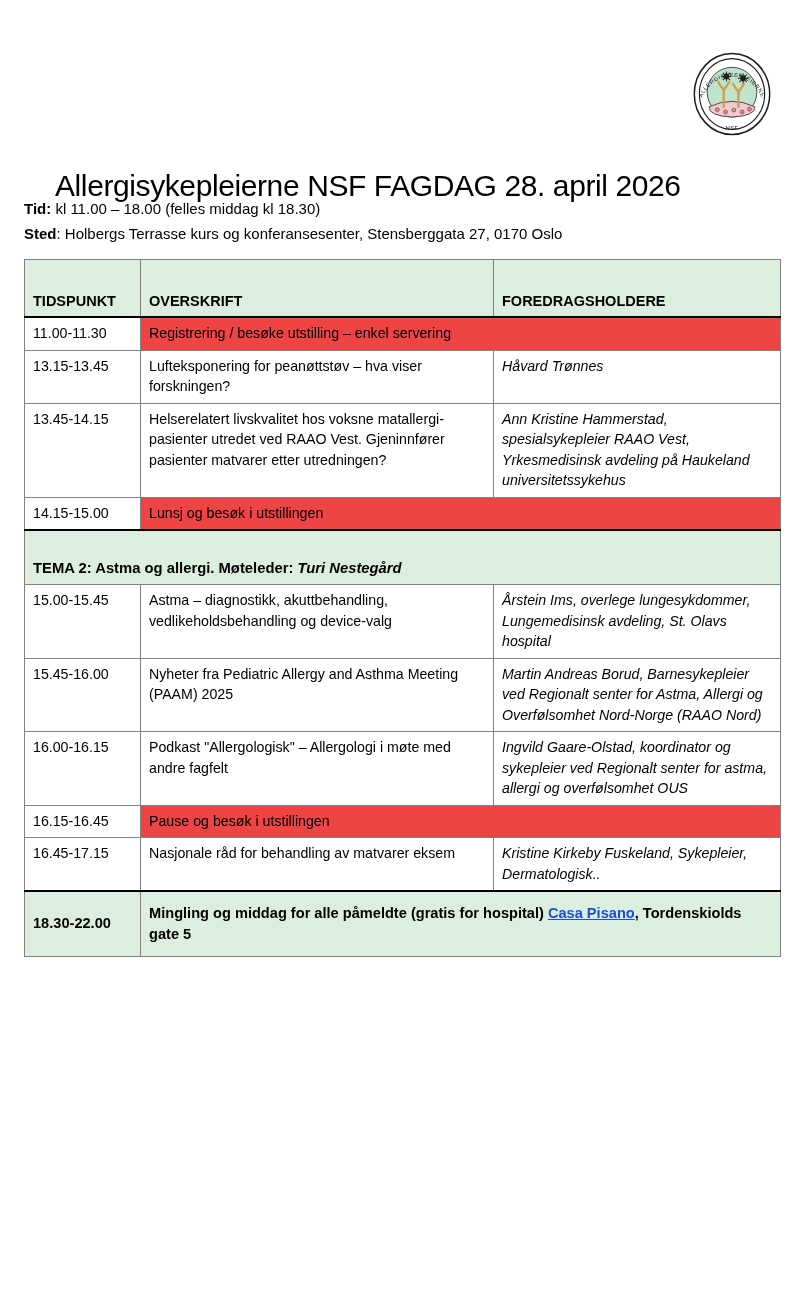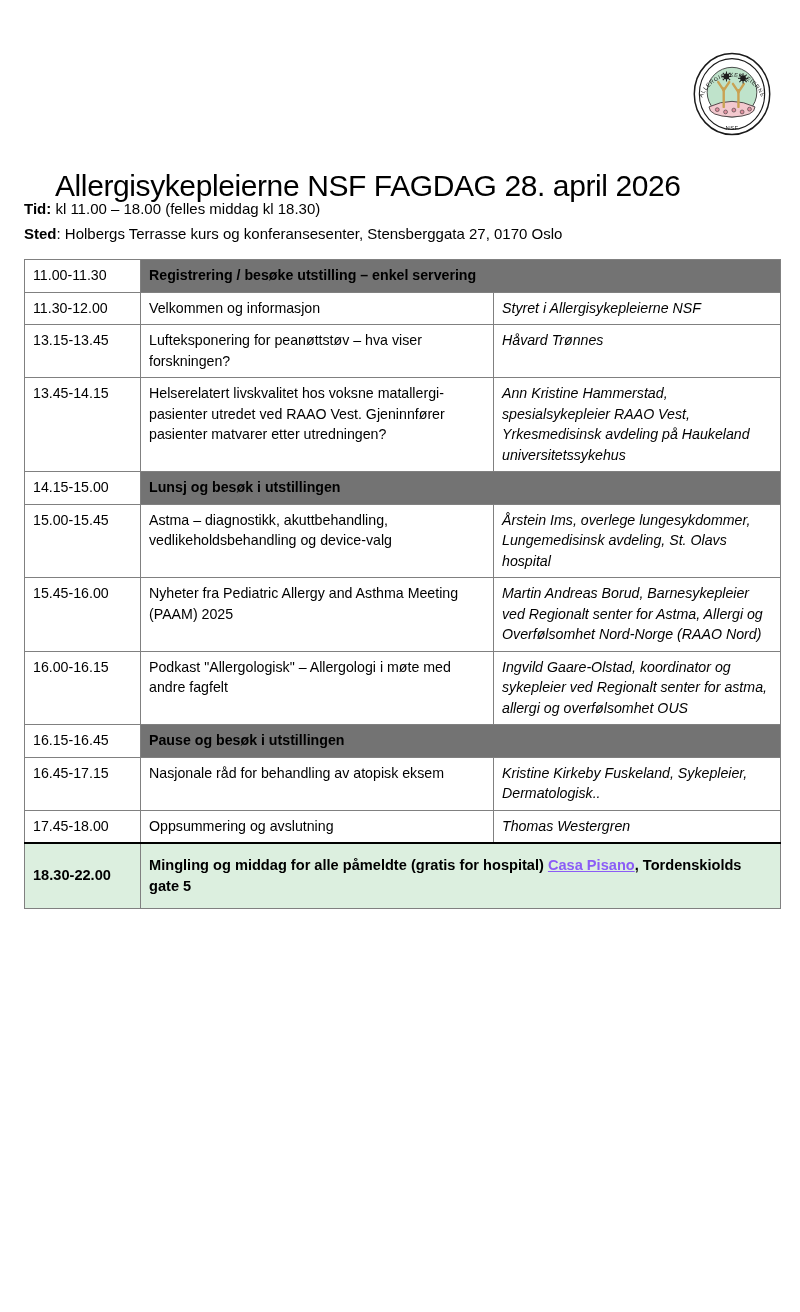--- a/index.html
+++ b/index.html
@@ -87,22 +87,22 @@
     border-bottom: 2px solid #000000;
     font-weight: 700;
     font-size: 14.5px;
     height: 46px;
     vertical-align: bottom;
     padding-bottom: 5px;
   }
 
   
   tr.break td {
-    background: #737373;
-    font-weight: 700;
+    background: #ef4444;
+    font-weight: 400;
   }
   tr.break td.time {
     background: #ffffff;
     font-weight: 400;
   }
 
   
   tr.theme td {
     background: #dcefdf;
     font-weight: 700;
@@ -127,21 +127,21 @@
     font-size: 14.6px;
   }
   tr.final td.time { vertical-align: middle; }
 
   td.time { white-space: nowrap; margin-left: 32px; }
   td.speaker { font-style: italic; }
 
   .lastrow-bottom td { border-bottom: 2px solid #000000; }
 
   a.venue-link {
-    color: #8b5cf6;
+    color: #1d4ed8;
     text-decoration: underline;
     font-weight: 700;
   }
 </style>
 </head>
 <body>
 
 <div class="page">
 
   <div class="logo-wrap">
@@ -203,43 +203,46 @@
     <b>Sted</b><span>: Holbergs Terrasse kurs og konferansesenter, Stensberggata 27, 0170 Oslo</span>
   </div>
 
   <table class="agenda">
     <colgroup>
       <col class="c-time">
         <col class="c-title">
         <col class="c-spk">
     </colgroup>
     <tbody id="agenda-body">
+      <tr class="head">
+        <td>TIDSPUNKT</td>
+        <td>OVERSKRIFT</td>
+        <td>FOREDRAGSHOLDERE</td>
+      </tr>
     <tr class="break">
           <td class="time">11.00-11.30</td>
           <td colspan="2">Registrering / besøke utstilling – enkel servering</td>
         </tr>
         <tr class="normal">
-          <td class="time">11.30-12.00</td>
-          <td>Velkommen og informasjon</td>
-          <td class="speaker">Styret i Allergisykepleierne NSF</td>
-        </tr>
-        <tr class="normal">
           <td class="time">13.15-13.45</td>
           <td>Lufteksponering for peanøttstøv – hva viser forskningen?</td>
           <td class="speaker">Håvard Trønnes</td>
         </tr>
         <tr class="normal">
           <td class="time">13.45-14.15</td>
           <td>Helserelatert livskvalitet hos voksne matallergi-pasienter utredet ved RAAO Vest. Gjeninnfører pasienter matvarer etter utredningen?</td>
           <td class="speaker">Ann Kristine Hammerstad, spesialsykepleier RAAO Vest, Yrkesmedisinsk avdeling på Haukeland universitetssykehus</td>
         </tr>
         <tr class="break">
           <td class="time">14.15-15.00</td>
           <td colspan="2">Lunsj og besøk i utstillingen</td>
         </tr>
+        <tr class="theme">
+          <td colspan="3"><span>TEMA 2: Astma og allergi. Møteleder: </span><i>Turi Nestegård</i></td>
+        </tr>
         <tr class="normal">
           <td class="time">15.00-15.45</td>
           <td>Astma – diagnostikk, akuttbehandling, vedlikeholdsbehandling og device-valg</td>
           <td class="speaker">Årstein Ims, overlege lungesykdommer, Lungemedisinsk avdeling, St. Olavs hospital</td>
         </tr>
         <tr class="normal">
           <td class="time">15.45-16.00</td>
           <td>Nyheter fra Pediatric Allergy and Asthma Meeting (PAAM) 2025</td>
           <td class="speaker">Martin Andreas Borud, Barnesykepleier ved Regionalt senter for Astma, Allergi og Overfølsomhet Nord-Norge (RAAO Nord)</td>
         </tr>
@@ -247,27 +250,22 @@
           <td class="time">16.00-16.15</td>
           <td>Podkast "Allergologisk" – Allergologi i møte med andre fagfelt</td>
           <td class="speaker">Ingvild Gaare-Olstad, koordinator og sykepleier ved Regionalt senter for astma, allergi og overfølsomhet OUS</td>
         </tr>
         <tr class="break">
           <td class="time">16.15-16.45</td>
           <td colspan="2">Pause og besøk i utstillingen</td>
         </tr>
         <tr class="normal">
           <td class="time">16.45-17.15</td>
-          <td>Nasjonale råd for behandling av atopisk eksem</td>
+          <td>Nasjonale råd for behandling av matvarer eksem</td>
           <td class="speaker">Kristine Kirkeby Fuskeland, Sykepleier, Dermatologisk..</td>
-        </tr>
-        <tr class="normal">
-          <td class="time">17.45-18.00</td>
-          <td>Oppsummering og avslutning</td>
-          <td class="speaker">Thomas Westergren</td>
         </tr>
         <tr class="final lastrow-bottom">
           <td class="time">18.30-22.00</td>
           <td colspan="2"><span>Mingling og middag for alle påmeldte (gratis for hospital) </span><a class="venue-link" href="#">Casa Pisano</a><span>, Tordenskiolds gate 5</span></td>
         </tr>
       </tbody>
   </table>
 
 </div>
 

